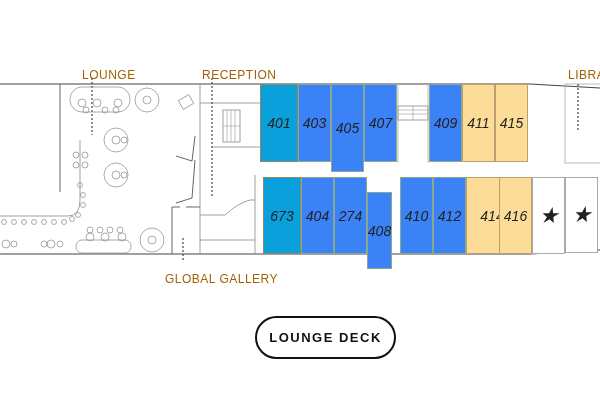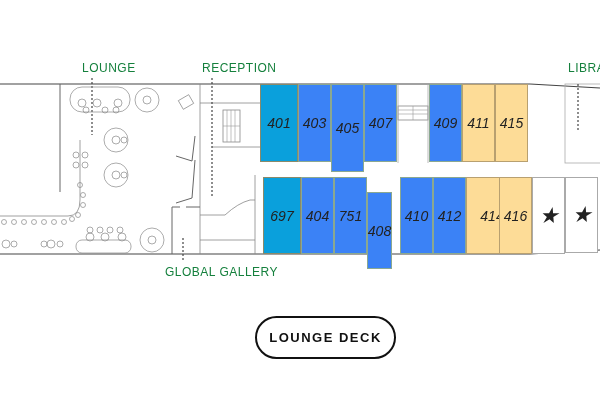--- a/index.html
+++ b/index.html
@@ -1,17 +1,17 @@
 <!DOCTYPE html>
 <html><head>
 <meta charset="utf-8">
 <style>
   html, body { margin:0; padding:0; background:#ffffff; }
   body { width:600px; height:400px; position:relative; overflow:hidden; font-family:"Liberation Sans", sans-serif; }
-  .label { position:absolute; font-size:12px; letter-spacing:0.5px; color:#15803d; }
+  .label { position:absolute; font-size:12px; letter-spacing:0.5px; color:#a16207;margin-top:7px; }
   .cabin { position:absolute; display:flex; align-items:center; justify-content:center; font-size:14px; color:#222; border:1px solid #8a8a6a; box-sizing:border-box;font-style:italic; }
   .c-blue { background:#0aa0dc; }
   .c-green { background:#3b82f6; border-color:#8aa890; }
   .c-yellow { background:#fddc97; border-color:#b8a070; }
   .c-white { background:#ffffff; border-color:#aaa; font-size:22px; }
   .pill { position:absolute; left:255px; top:316px; width:141px; height:43px; border:2px solid #111; border-radius:22px; box-sizing:border-box; display:flex; align-items:center; justify-content:center; font-weight:bold; font-size:13px; letter-spacing:1.5px; color:#111; }
   svg { position:absolute; left:0; top:0; }
 </style>
 </head>
 <body>
@@ -117,23 +117,23 @@
 <div class="label" style="left:165px;top:265px;">GLOBAL GALLERY</div>
 
 <div class="cabin c-blue" style="left:260px;top:84px;width:38px;height:78px;">401</div>
 <div class="cabin c-green" style="left:298px;top:84px;width:33px;height:78px;">403</div>
 <div class="cabin c-green" style="left:331px;top:84px;width:33px;height:88px;">405</div>
 <div class="cabin c-green" style="left:364px;top:84px;width:33px;height:78px;">407</div>
 <div class="cabin c-green" style="left:429px;top:84px;width:33px;height:78px;">409</div>
 <div class="cabin c-yellow" style="left:462px;top:84px;width:33px;height:78px;">411</div>
 <div class="cabin c-yellow" style="left:495px;top:84px;width:33px;height:78px;">415</div>
 
-<div class="cabin c-blue" style="left:263px;top:177px;width:38px;height:77px;">697</div>
+<div class="cabin c-blue" style="left:263px;top:177px;width:38px;height:77px;">673</div>
 <div class="cabin c-green" style="left:301px;top:177px;width:33px;height:77px;">404</div>
-<div class="cabin c-green" style="left:334px;top:177px;width:33px;height:77px;">751</div>
+<div class="cabin c-green" style="left:334px;top:177px;width:33px;height:77px;">274</div>
 <div class="cabin c-green" style="left:367px;top:192px;width:25px;height:77px;">408</div>
 <div class="cabin c-green" style="left:400px;top:177px;width:33px;height:77px;">410</div>
 <div class="cabin c-green" style="left:433px;top:177px;width:33px;height:77px;">412</div>
 <div class="cabin c-yellow" style="left:466px;top:177px;width:52px;height:77px;">414</div>
 <div class="cabin c-yellow" style="left:499px;top:177px;width:33px;height:77px;">416</div>
 <div class="cabin c-white" style="left:532px;top:177px;width:33px;height:77px;">★</div>
 <div class="cabin c-white" style="left:565px;top:177px;width:33px;height:76px;">★</div>
 
 <div class="pill">LOUNGE DECK</div>
 

